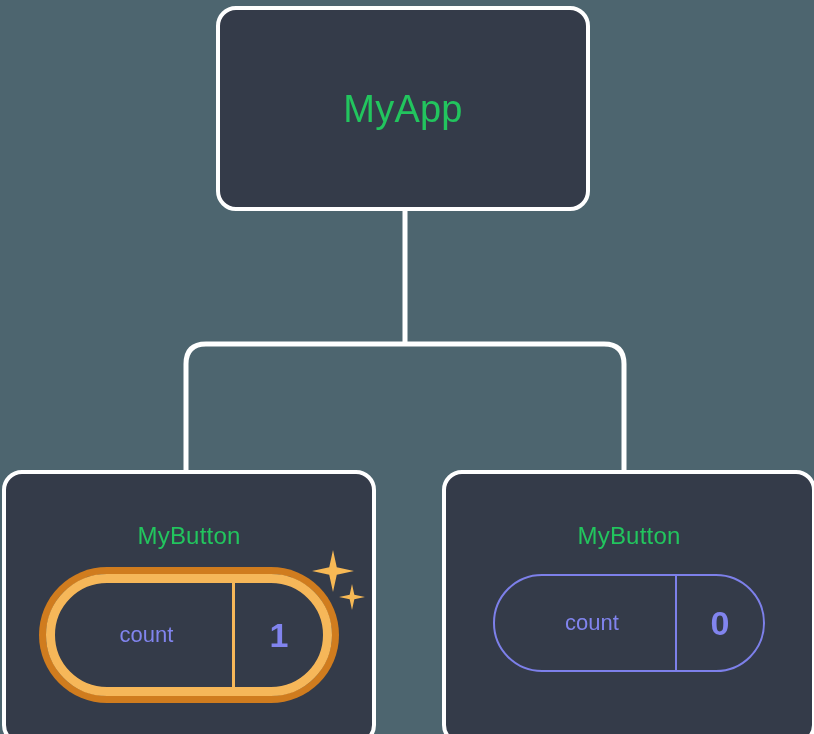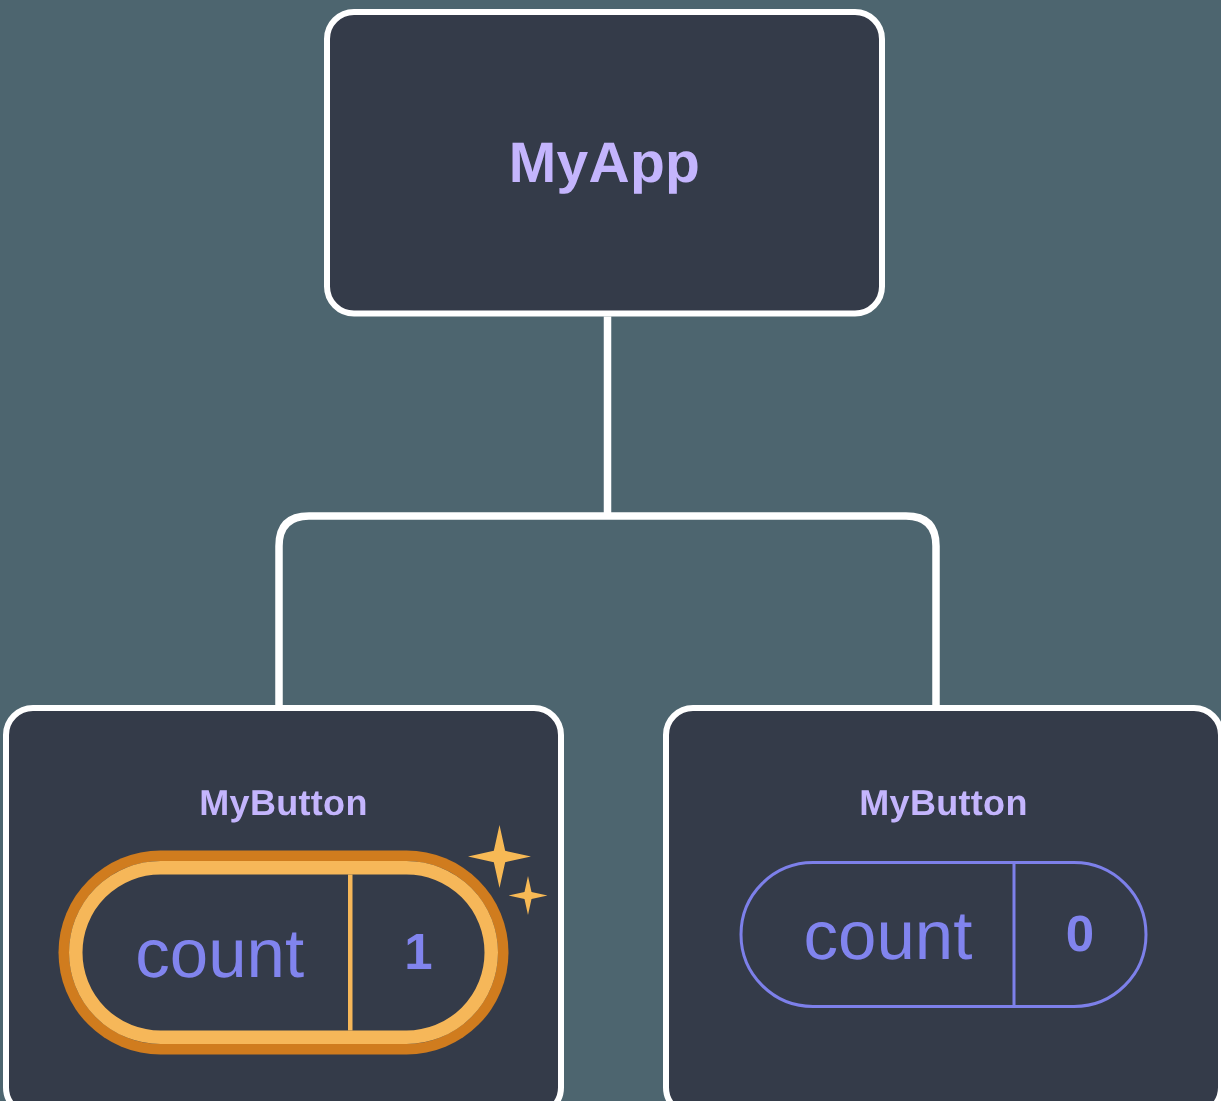--- a/index.html
+++ b/index.html
@@ -46,23 +46,23 @@
 
   .node-root {
     left: 216px;
     top: 6px;
     width: 374px;
     height: 205px;
     justify-content: center;
   }
 
   .node-title {
-    color: #c4b5fd;
+    color: #22c55e;
     font-size: 38px;
-    font-weight: 700;
+    font-weight: 400;
     letter-spacing: 0.2px;
     line-height: 1;
     white-space: nowrap;
     text-align: center;
   }
 
   .node-child {
     width: 374px;
     height: 275px;
     padding-top: 50px;
@@ -96,21 +96,21 @@
   .pill-cell {
     display: flex;
     align-items: center;
     justify-content: center;
     box-sizing: border-box;
     line-height: 1;
     white-space: nowrap;
   }
 
   .pill-label {
-    font-size: 46px;
+    font-size: 22px;
   }
 
   .pill-value {
     font-size: 34px;
     font-weight: 700;
   }
 
   
   .pill-plain {
     border: 2px solid #7d80ea;

